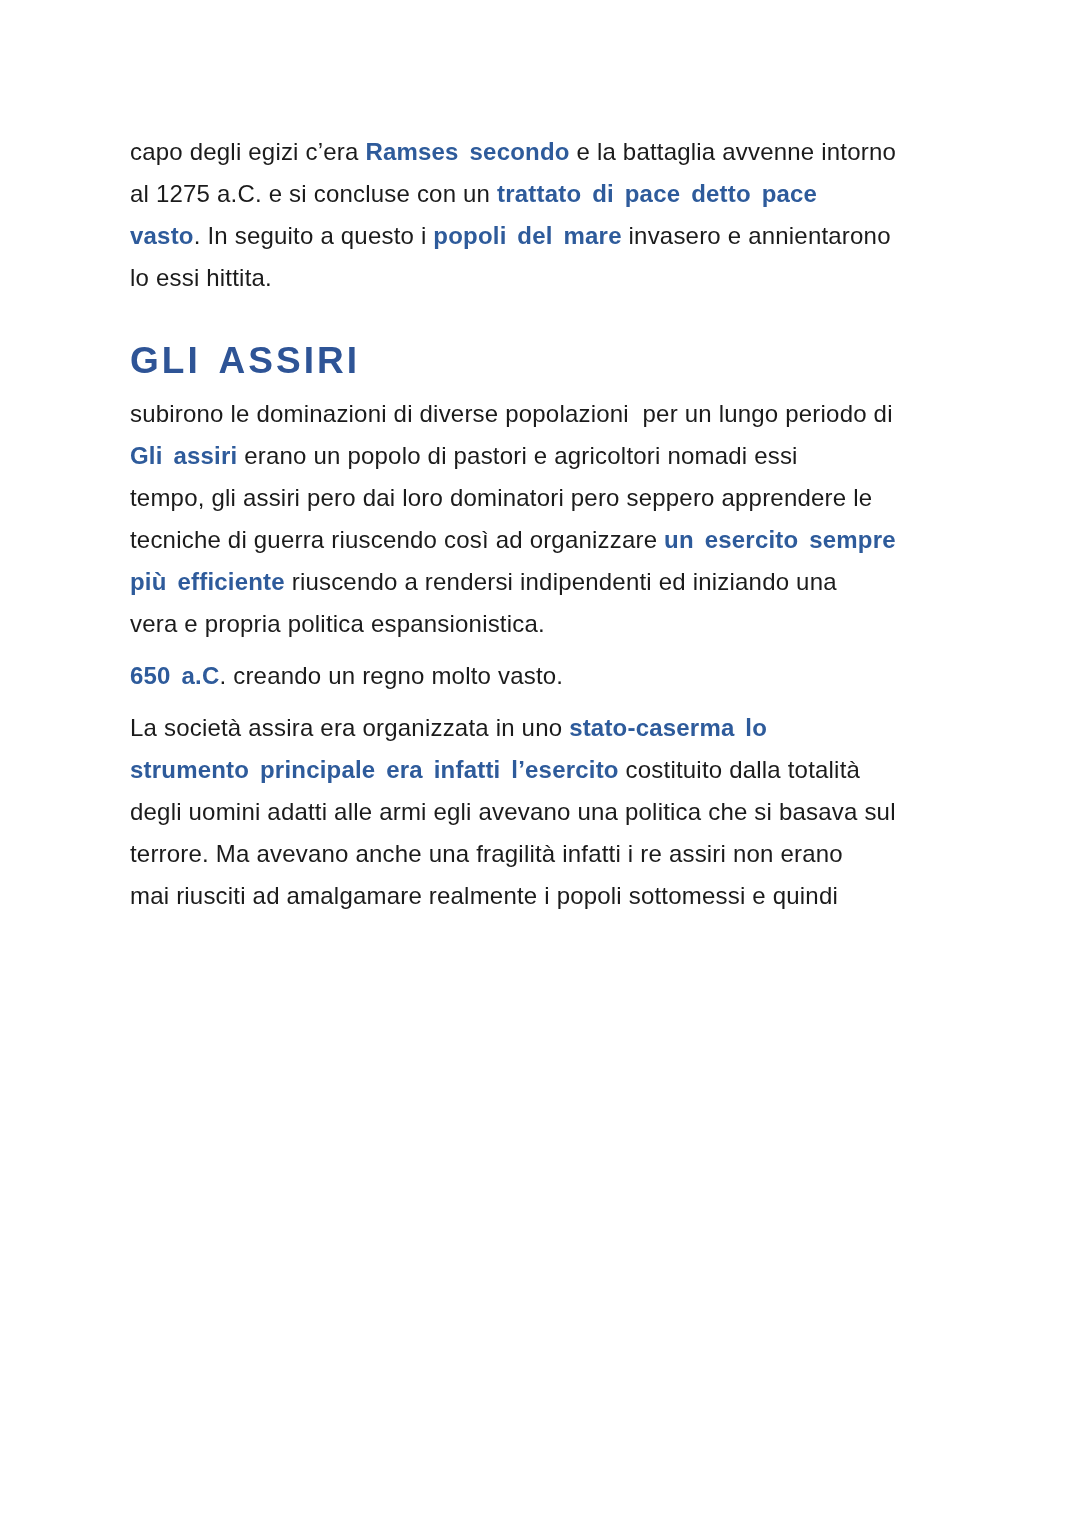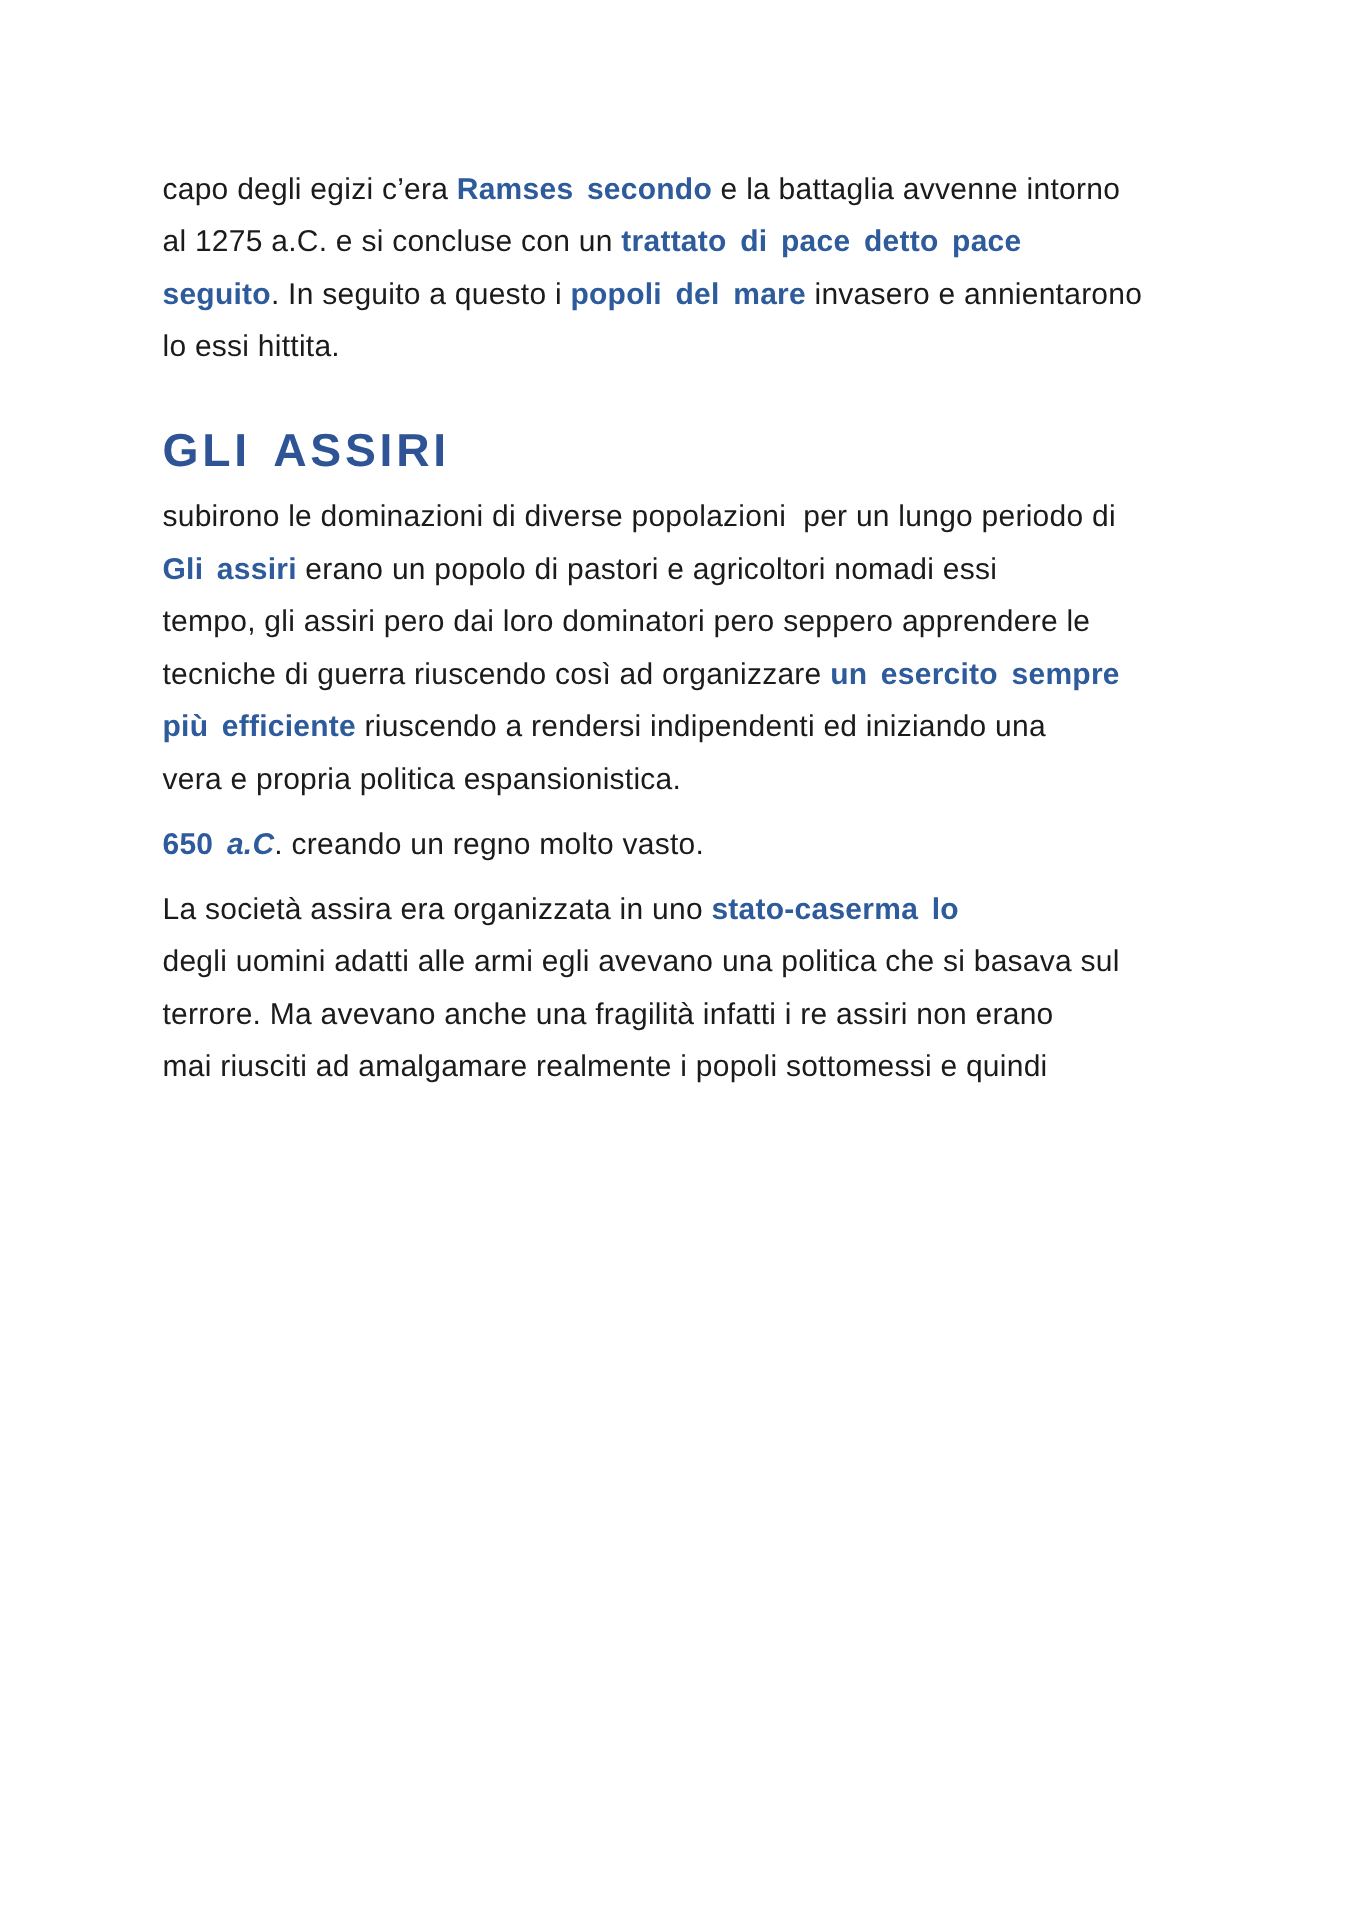--- a/index.html
+++ b/index.html
@@ -36,56 +36,56 @@
     font-weight: 400;
   }
   .run-accent {
     color: #2e5b9b;
     font-weight: 700;
     word-spacing: 4px;
   }
   .run-accent-italic {
     color: #2e5b9b;
     font-weight: 700;
-    font-style: italic;
     word-spacing: 4px;
   }
   h2.section-heading {
     margin: 38px 0 8px 0;
     font-size: 37px;
     line-height: 48px;
     font-weight: 700;
     letter-spacing: 3px;
     color: #2e5496;
     word-spacing: 6px;
   }
 </style>
 </head>
 <body>
 
 <div class="page">
   <div>
       <div class="para">
         <div class="line"><span class="run run-normal">capo degli egizi c’era </span><span class="run run-accent">Ramses secondo</span><span class="run run-normal"> e la battaglia avvenne intorno</span></div>
         <div class="line"><span class="run run-normal">al 1275 a.C. e si concluse con un </span><span class="run run-accent">trattato di pace detto pace</span></div>
-        <div class="line"><span class="run run-accent">seguito</span><span class="run run-normal">. In seguito a questo i </span><span class="run run-accent">popoli del mare</span><span class="run run-normal"> invasero e annientarono</span></div>
+        <div class="line"><span class="run run-accent">vasto</span><span class="run run-normal">. In seguito a questo i </span><span class="run run-accent">popoli del mare</span><span class="run run-normal"> invasero e annientarono</span></div>
         <div class="line"><span class="run run-normal">lo essi hittita.</span></div>
       </div>
       <h2 class="section-heading">GLI ASSIRI</h2>
       <div class="para">
         <div class="line"><span class="run run-normal">subirono le dominazioni di diverse popolazioni  per un lungo periodo di</span></div>
         <div class="line"><span class="run run-accent">Gli assiri</span><span class="run run-normal"> erano un popolo di pastori e agricoltori nomadi essi</span></div>
         <div class="line"><span class="run run-normal">tempo, gli assiri pero dai loro dominatori pero seppero apprendere le</span></div>
         <div class="line"><span class="run run-normal">tecniche di guerra riuscendo così ad organizzare </span><span class="run run-accent">un esercito sempre</span></div>
         <div class="line"><span class="run run-accent">più efficiente</span><span class="run run-normal"> riuscendo a rendersi indipendenti ed iniziando una</span></div>
         <div class="line"><span class="run run-normal">vera e propria politica espansionistica.</span></div>
       </div>
       <div class="para">
         <div class="line"><span class="run run-accent">650 </span><span class="run run-accent-italic">a.C</span><span class="run run-normal">. creando un regno molto vasto.</span></div>
       </div>
       <div class="para">
         <div class="line"><span class="run run-normal">La società assira era organizzata in uno </span><span class="run run-accent">stato-caserma lo</span></div>
+        <div class="line"><span class="run run-accent">strumento principale era infatti l’esercito</span><span class="run run-normal"> costituito dalla totalità</span></div>
         <div class="line"><span class="run run-normal">degli uomini adatti alle armi egli avevano una politica che si basava sul</span></div>
         <div class="line"><span class="run run-normal">terrore. Ma avevano anche una fragilità infatti i re assiri non erano</span></div>
         <div class="line"><span class="run run-normal">mai riusciti ad amalgamare realmente i popoli sottomessi e quindi</span></div>
       </div>
     </div>
 </div>
 
 </body></html>

